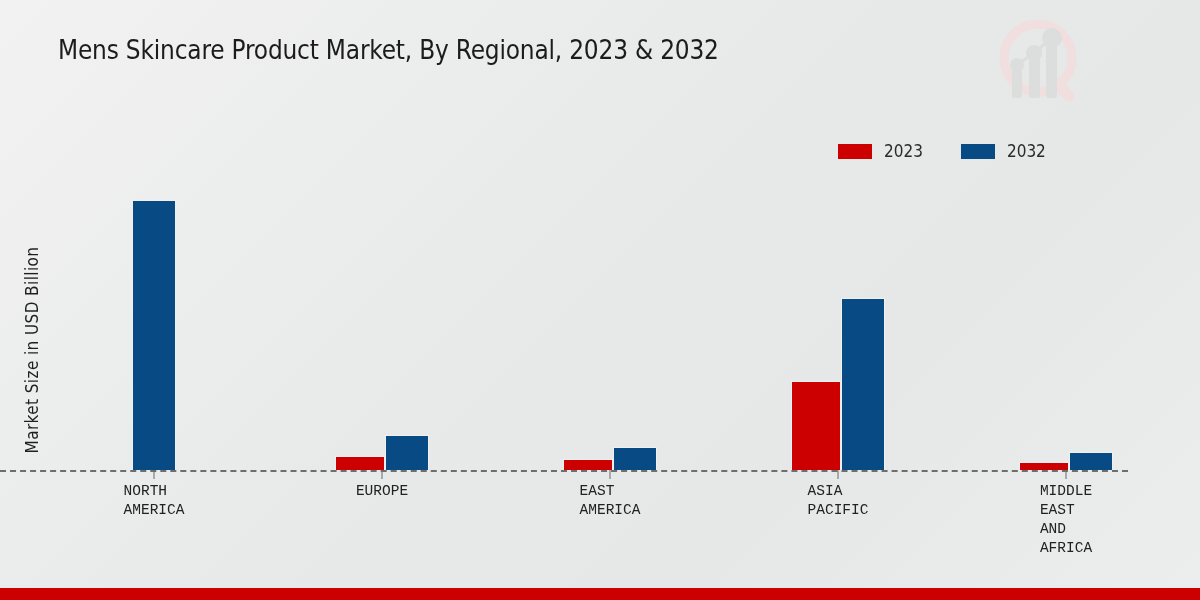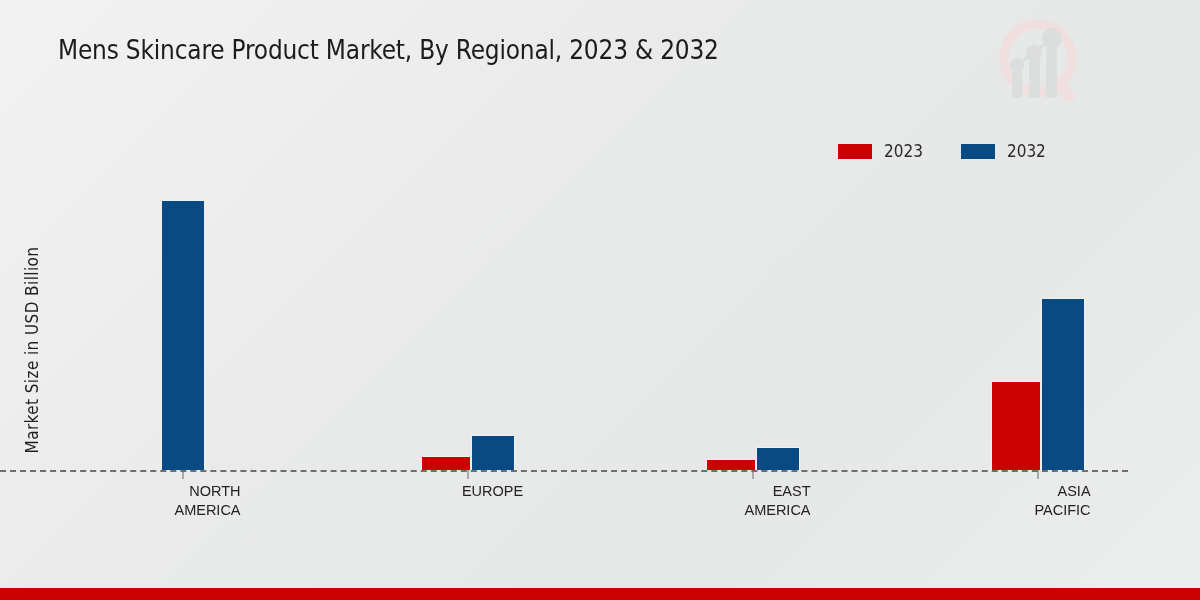--- a/index.html
+++ b/index.html
@@ -56,24 +56,23 @@
     font-size:15px; font-weight:bold; color:#111; margin-bottom:3px; white-space:nowrap;
     font-family:"DejaVu Sans Condensed","Liberation Sans",sans-serif;
   }
   .barwrap { position:relative; display:flex; align-items:flex-end; }
   .tick {
     position:absolute; left:50%; top:300px; width:1px; height:9px;
     background:#6a6a6a; transform:translateX(-50%);
   }
   .catlabel {
     position:absolute; left:50%; top:312px; transform:translateX(-50%);
-    text-align:right; font-size:14.5px; color:#222; line-height:19px;
+    text-align:left; font-size:14.5px; color:#222; line-height:19px;
     white-space:nowrap;
-    font-family:Liberation Sans, sans-serif;
-    margin-left:25px;
+    font-family:Liberation Mono, monospace;
   }
 
   
   .footer-bar { position:absolute; left:0; top:588px; width:1200px; height:12px; background:#cc0000; }
 </style>
 </head>
 <body>
 
 <div id="chart-root">
 
@@ -159,17 +158,34 @@
           <div class="barwrap">
             <div class="bar blue" style="height: 171.943px; background: rgb(8, 74, 132);"></div>
           </div>
         </div>
         <div class="tick"></div>
         <div class="catlabel">
           <div>ASIA</div>
           <div>PACIFIC</div>
         </div>
       </div>
+      <div class="group">
+        <div class="bars">
+          <div class="barwrap">
+            <div class="bar red" style="height: 7.71429px; background: rgb(204, 0, 0);"></div>
+          </div>
+          <div class="barwrap">
+            <div class="bar blue" style="height: 18.5143px; background: rgb(8, 74, 132);"></div>
+          </div>
+        </div>
+        <div class="tick"></div>
+        <div class="catlabel">
+          <div>MIDDLE</div>
+          <div>EAST</div>
+          <div>AND</div>
+          <div>AFRICA</div>
+        </div>
+      </div>
     </div>
 
   <div class="footer-bar"></div>
 
 </div>
 
 </body></html>

